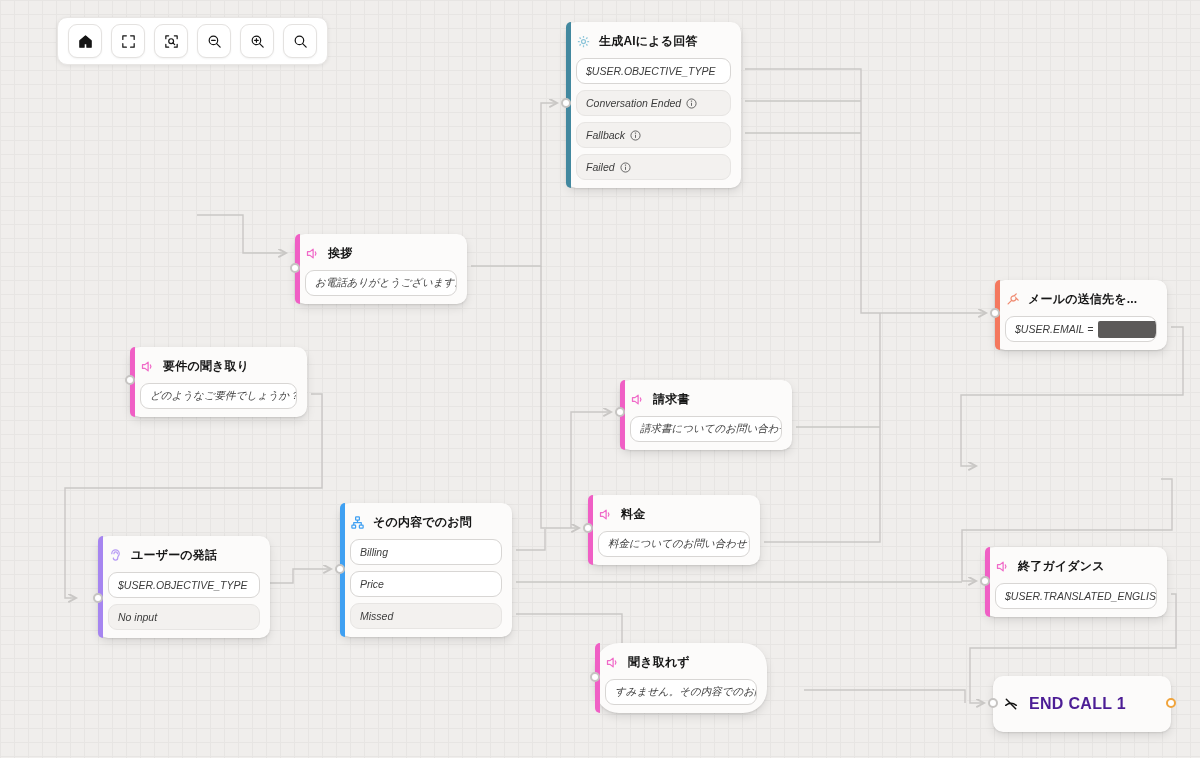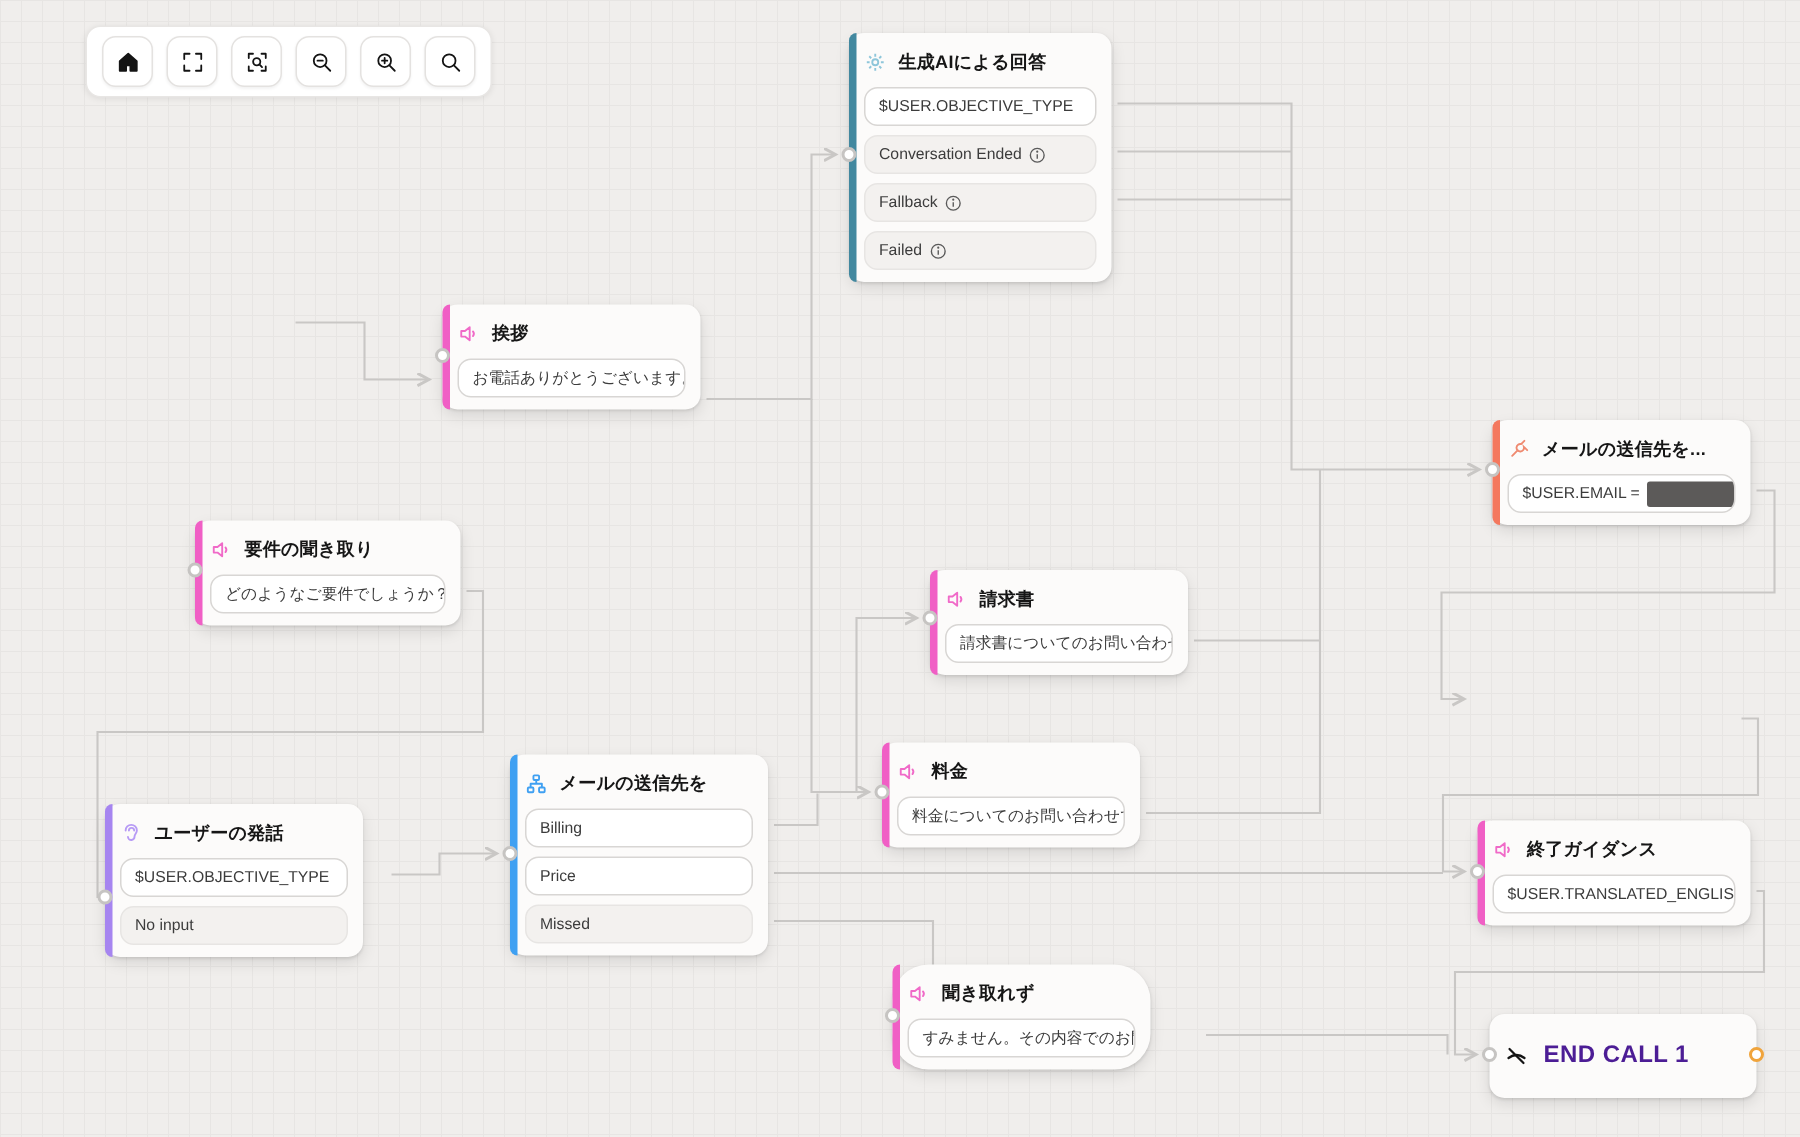--- a/index.html
+++ b/index.html
@@ -53,20 +53,21 @@
     margin-bottom:4px; white-space:nowrap;
   }
   .ntitle .nicon{ width:15px; height:15px; flex:0 0 auto;
     display:flex; align-items:center; justify-content:center; }
   .ntitle .nicon svg{ width:15px; height:15px; }
   .row{
     position:relative; height:26px; display:flex; align-items:center;
     border-radius:9px; padding:0 9px; margin-top:6px;
     font-size:10.5px; color:#3c3c3c; white-space:nowrap; overflow:hidden;
     cursor:pointer;
+    font-style:italic;
   }
   .row:first-of-type{ margin-top:0; }
   .row.white{ background:#fff; border:1px solid #d8d6d4; }
   .row.gray{ background:#f3f1ef; border:1px solid #e7e5e3; }
   .row .info{ margin-left:5px; flex:0 0 auto; }
   .redact{
     display:inline-block; width:72px; height:17px; margin-left:5px;
     background:#5c5a59; border-radius:2px; flex:0 0 auto;
   }
   
@@ -196,21 +197,21 @@
       <svg class="info" width="11" height="11" viewBox="0 0 12 12">
         <circle cx="6" cy="6" r="5" fill="none" stroke="#5a5a5a"></circle>
           <path d="M6 5.2 V8.6" stroke="#5a5a5a"></path>
           <circle cx="6" cy="3.4" r=".8" fill="#5a5a5a"></circle>
       </svg>
 
     </div>
   </div>
 
 
-  <div class="node" style="left:295px;top:203px;width:172px;">
+  <div class="node" style="left:295px;top:234px;width:172px;">
     <span class="stripe s-pink"></span>
     <span class="port in" style="top:29px;"></span>
     <div class="ntitle">
       <span class="nicon">
         <svg viewBox="0 0 24 24" fill="none" stroke="#f06ac8" stroke-width="2" stroke-linejoin="round">
           <path d="M4 9 H8 L13 5 V19 L8 15 H4 Z"></path>
             <path d="M16.5 9.5 a4 4 0 0 1 0 5" stroke-linecap="round"></path>
         </svg>
       </span>
       <span>挨拶</span>
@@ -331,37 +332,37 @@
     <span class="port in" style="top:61px;"></span>
     <div class="ntitle">
       <span class="nicon">
         <svg viewBox="0 0 24 24" fill="none" stroke="#3fa0f2" stroke-width="2" stroke-linejoin="round">
           <rect x="9" y="3" width="6" height="5" rx="1"></rect>
           <rect x="3" y="16" width="6" height="5" rx="1"></rect>
           <rect x="15" y="16" width="6" height="5" rx="1"></rect>
           <path d="M12 8 V12 M6 16 V12 H18 V16"></path>
         </svg>
       </span>
-      <span>メールの送信先を</span>
+      <span>その内容でのお問</span>
     </div>
     <div class="row white">
       <span>Billing</span>
 
     </div>
     <div class="row white">
       <span>Price</span>
 
     </div>
     <div class="row gray">
       <span>Missed</span>
 
     </div>
   </div>
 
-  <div class="node" style="left:70px;top:536px;width:172px;">
+  <div class="node" style="left:98px;top:536px;width:172px;">
     <span class="stripe s-purple"></span>
     <span class="port in" style="top:57px;"></span>
     <div class="ntitle">
       <span class="nicon">
         <svg viewBox="0 0 24 24" fill="none" stroke="#b79bf5" stroke-width="2" stroke-linecap="round">
           <path d="M6 9 a6 6 0 1 1 12 0 c0 3 -2.5 4 -2.5 6.5 a3.5 3.5 0 0 1 -7 .5"></path>
           <path d="M9.5 9 a2.8 2.8 0 1 1 5.6 0"></path>
         </svg>
       </span>
       <span>ユーザーの発話</span>

